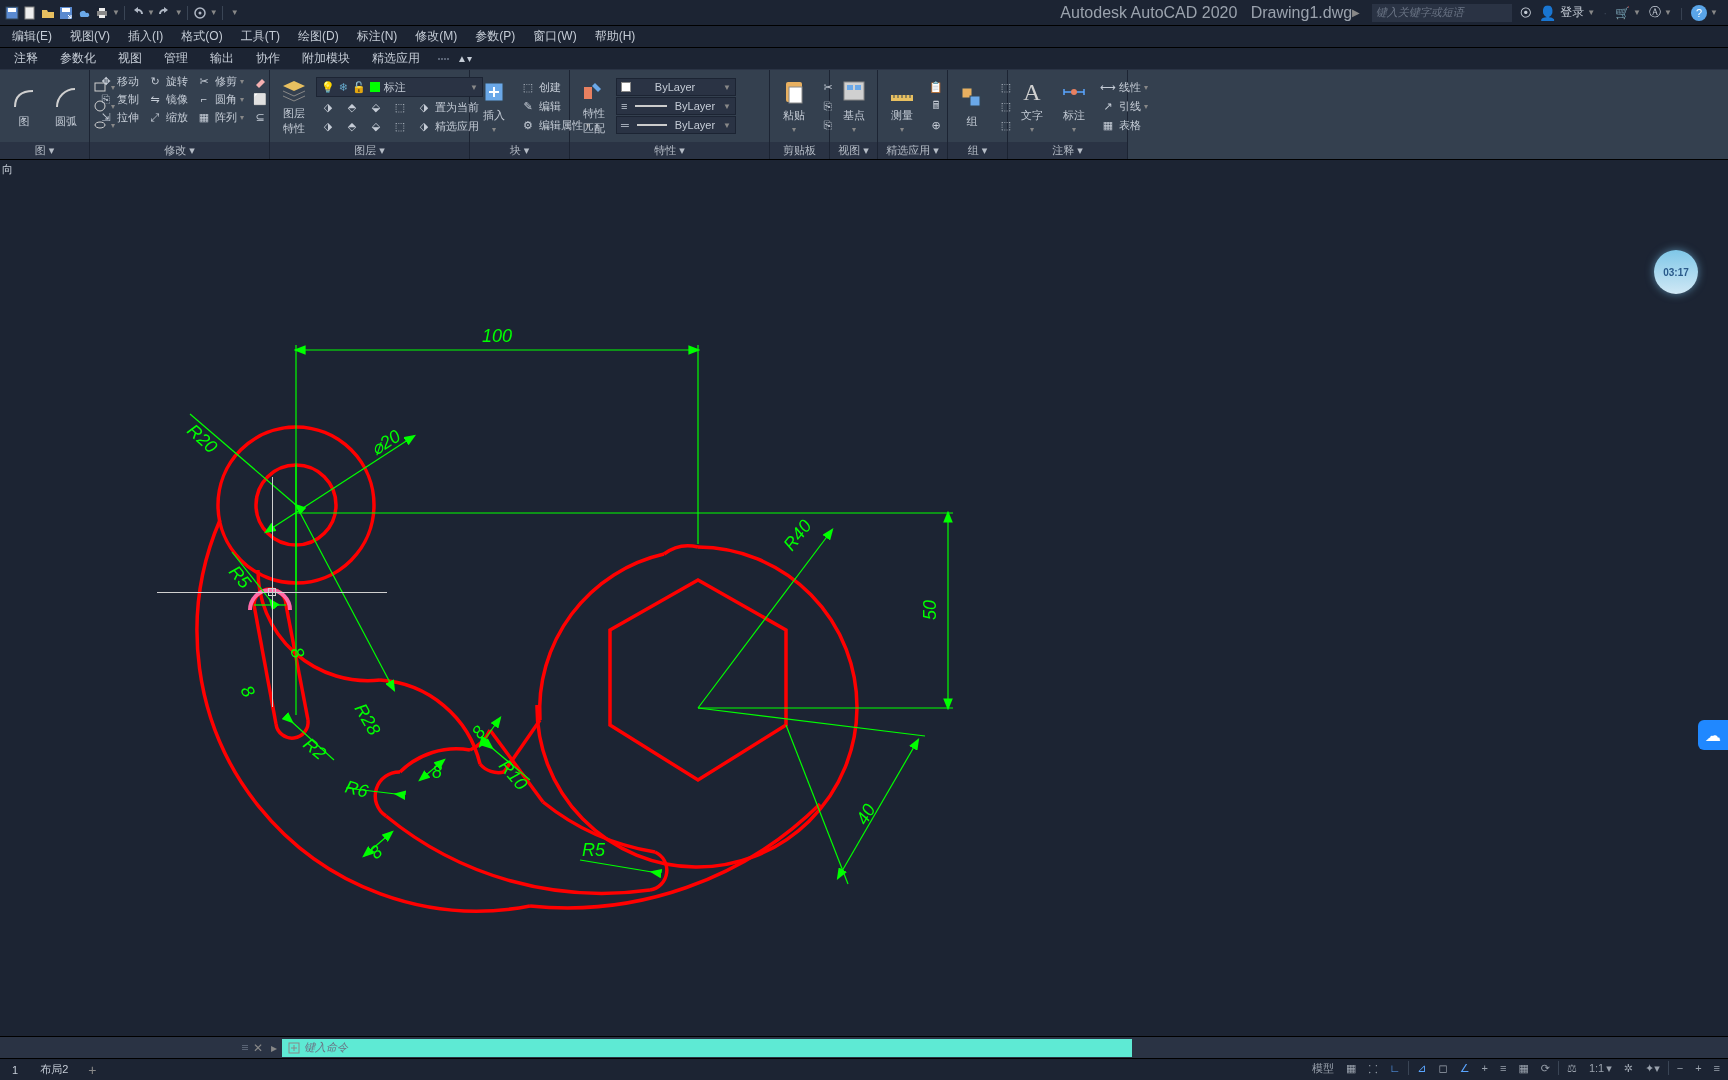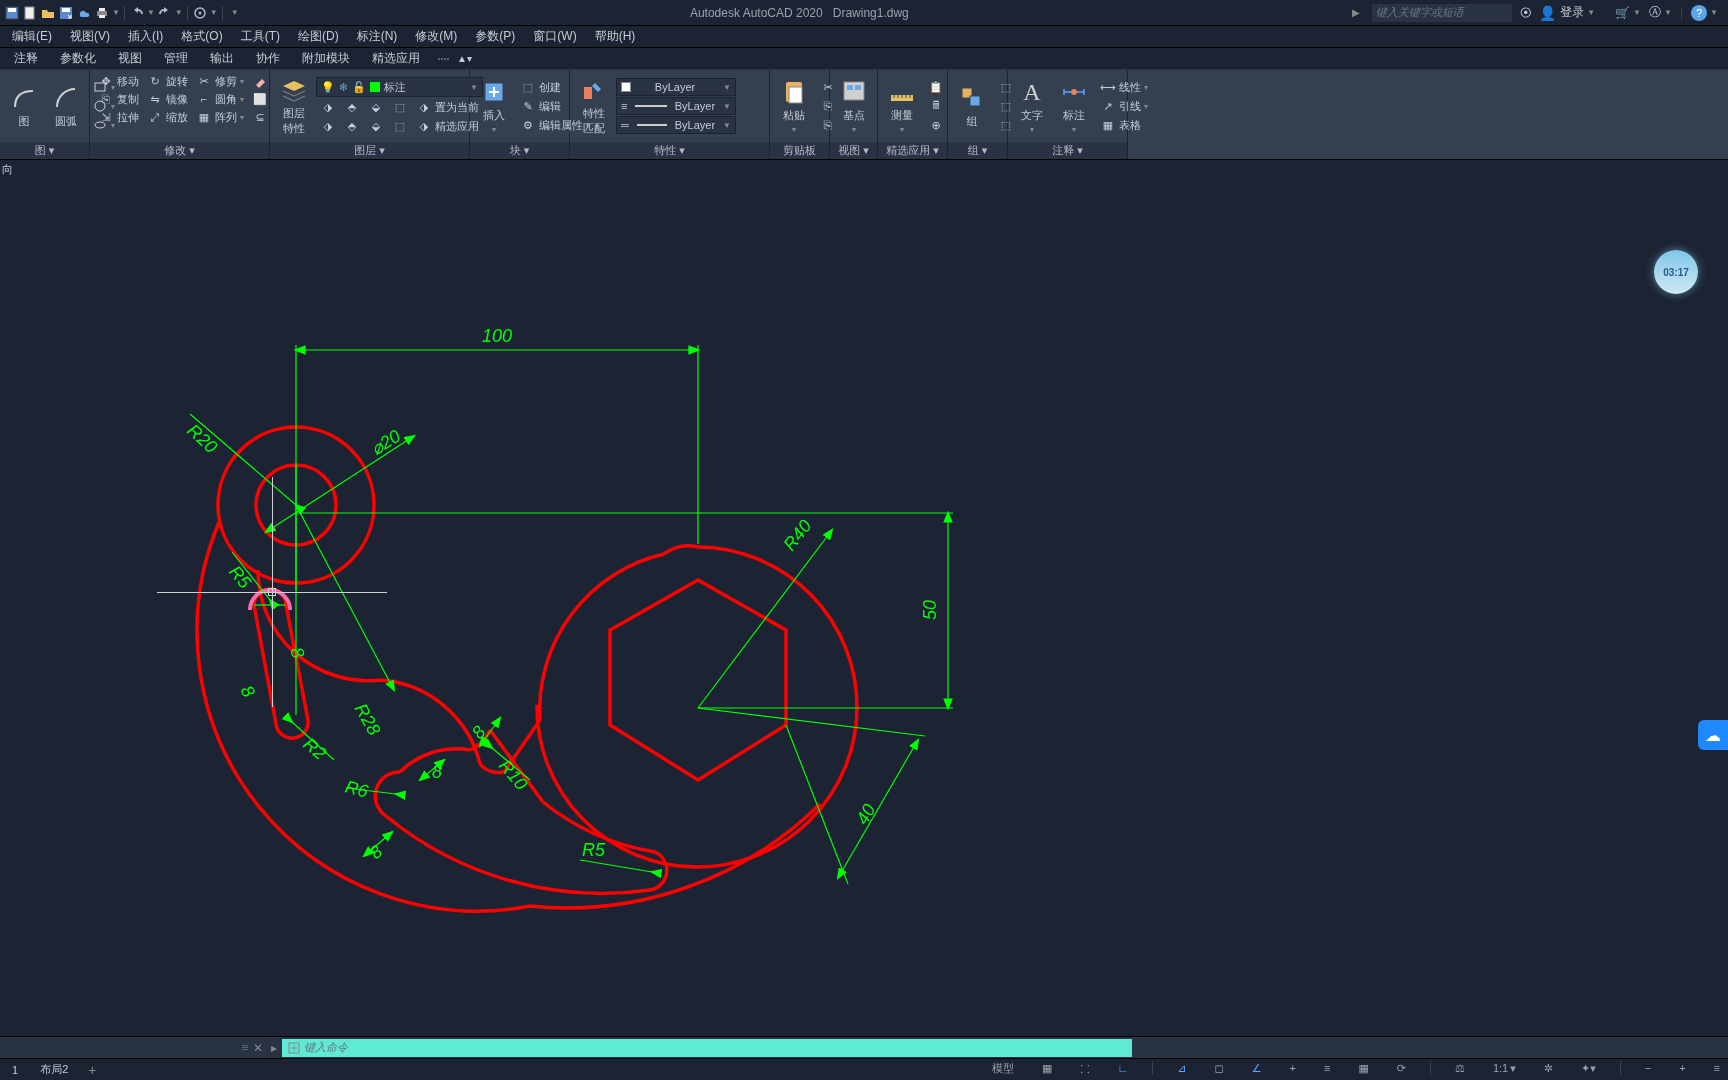--- a/index.html
+++ b/index.html
@@ -5,21 +5,21 @@
 * { margin: 0; padding: 0; box-sizing: border-box; font-family: "Microsoft YaHei", Arial, sans-serif; }
 body { background: #1c2433; color: #c5ccd6; font-size: 12px; overflow: hidden; user-select: none; }
 .app { width: 1728px; height: 1080px; display: flex; flex-direction: column; position: relative; }
 
 
 .titlebar { height: 26px; background: #1c2433; display: flex; align-items: center; border-bottom: 1px solid #000; }
 .qat { display: flex; gap: 2px; padding: 0 4px; align-items: center; }
 .qat-icon { width: 16px; height: 16px; display: flex; align-items: center; justify-content: center; cursor: pointer; }
 .qat-sep { width: 1px; height: 14px; background: #3a4555; margin: 0 2px; }
 .arrow-down { font-size: 8px; color: #888; }
-.title-text { flex: 1; text-align: center; color: #9aa2ad; font-size: 12px; }
+.title-text { flex: 1; text-align: right; color: #9aa2ad; font-size: 16px; }
 .title-right { display: flex; align-items: center; gap: 8px; padding-right: 10px; }
 .search-box { background: #2a3344; width: 140px; height: 18px; display: flex; align-items: center; padding: 0 4px; color: #6a7485; font-size: 11px; font-style: italic; }
 .search-arrow { color: #888; margin-right: 4px; font-size: 10px; }
 .tr-btn { cursor: pointer; display: flex; align-items: center; gap: 3px; color: #c5ccd6; font-size: 12px; }
 .tr-icon { font-size: 14px; }
 
 
 .menubar { height: 22px; background: #1c2433; display: flex; align-items: center; padding: 0 4px; gap: 2px; border-bottom: 1px solid #000; }
 .menu-item { padding: 2px 8px; cursor: pointer; color: #c5ccd6; font-size: 12px; text-align: right; }
 
@@ -69,21 +69,21 @@
 .cmd-arrow { width: 16px; text-align: center; cursor: pointer; color: #888; }
 .cmd-input { flex: 1; max-width: 850px; background: #5eead4; height: 18px; display: flex; align-items: center; padding: 0 6px; color: #6a7485; font-size: 11px; font-style: italic; }
 .cmd-prompt { width: 12px; height: 12px; margin-right: 4px; display: flex; align-items: center; }
 
 
 .layout-tabs { height: 22px; background: #1c2433; display: flex; align-items: center; border-top: 1px solid #000; padding: 0 2px; gap: 2px; }
 .layout-tab { padding: 3px 10px; cursor: pointer; font-size: 11px; color: #c5ccd6; }
 .layout-add { padding: 3px 8px; cursor: pointer; color: #888; font-size: 14px; }
 
 
-.statusbar { position: absolute; right: 4px; bottom: 2px; height: 20px; display: flex; align-items: center; gap: 20px; font-size: 11px; text-align: right; }
+.statusbar { position: absolute; right: 4px; bottom: 2px; height: 20px; display: flex; align-items: center; gap: 4px; font-size: 11px; text-align: right; }
 .status-btn { padding: 2px 4px; cursor: pointer; display: flex; align-items: center; gap: 2px; color: #9aa2ad; }
 .status-btn.on { color: #5aa5ff; }
 .status-sep { width: 1px; height: 14px; background: #3a4555; }
 
 svg .geom { fill: none; stroke: #ff0000; stroke-width: 3.5; }
 svg .dim { fill: none; stroke: #00ff00; stroke-width: 1.2; }
 svg .arc-pink { fill:none; stroke:#ff6aa8; stroke-width:4; }
 </style>
 </head>
 <body>

